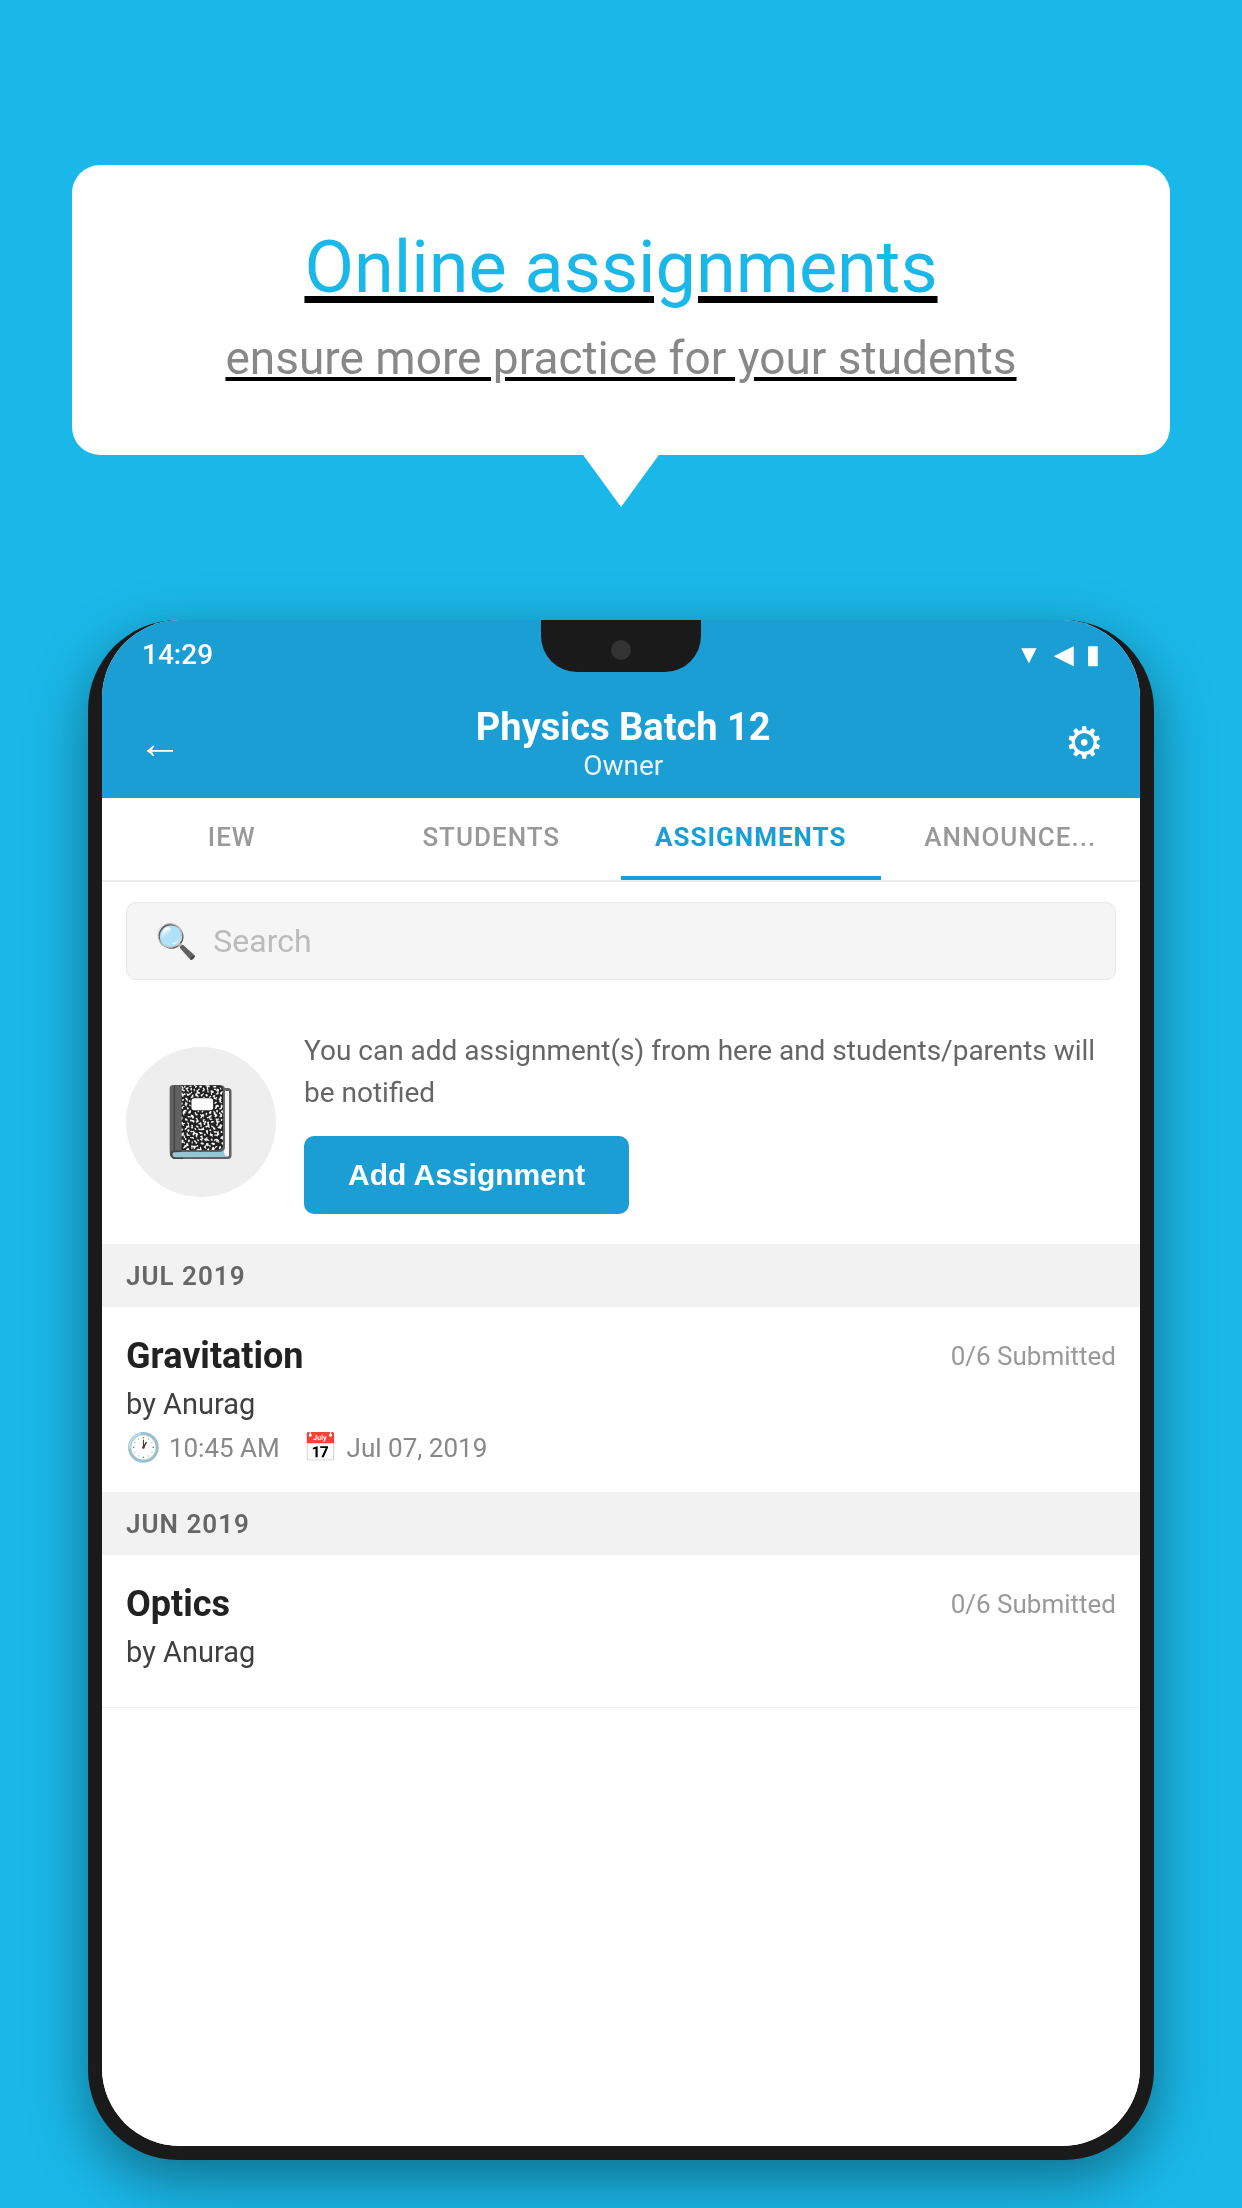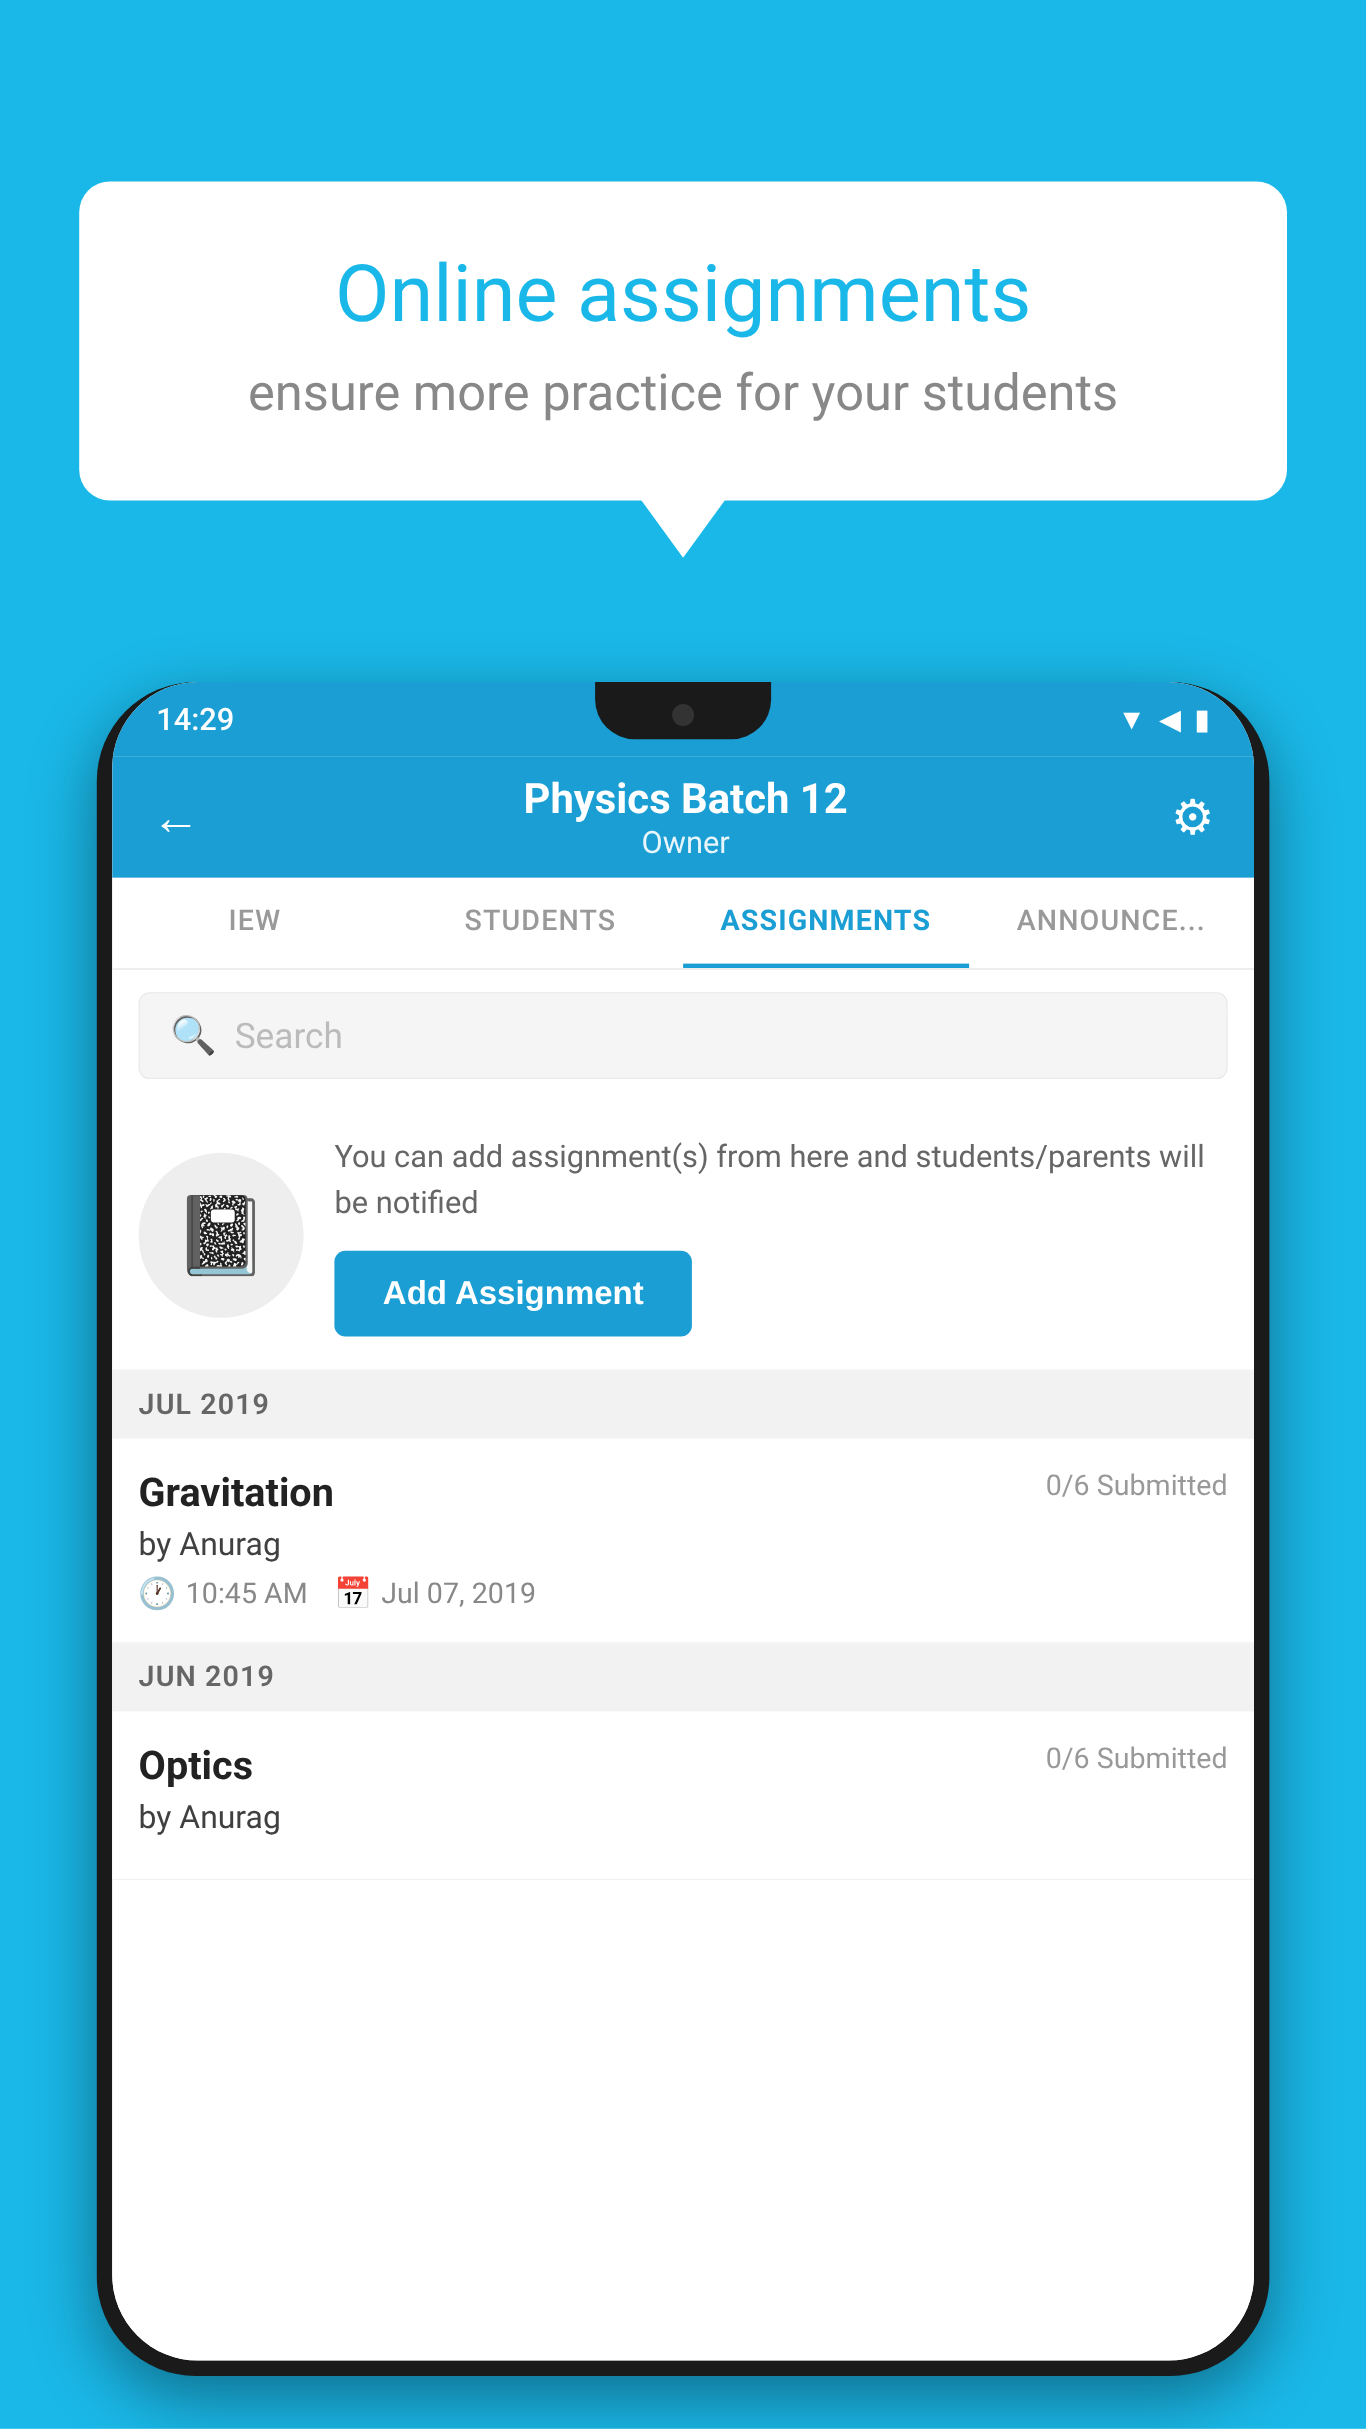--- a/index.html
+++ b/index.html
@@ -16,20 +16,21 @@
     
     .speech-bubble {
       position: absolute;
       top: 165px;
       left: 72px;
       right: 72px;
       background: white;
       border-radius: 28px;
       padding: 60px 70px 70px;
       text-align: center;
+      text-decoration: underline;
     }
     .speech-bubble::after {
       content: '';
       position: absolute;
       bottom: -52px;
       left: 50%;
       transform: translateX(-50%);
       border-left: 40px solid transparent;
       border-right: 40px solid transparent;
       border-top: 55px solid white;
@@ -271,21 +272,21 @@
 
     
     .assignment-item {
       background: white;
       padding: 28px 24px;
       border-bottom: 1px solid #f0f0f0;
     }
     .assignment-item-top {
       display: flex;
       justify-content: space-between;
-      align-items: flex-start;
+      align-items: center;
       margin-bottom: 10px;
     }
     .assignment-name {
       font-size: 36px;
       font-weight: 700;
       color: #222;
     }
     .assignment-submitted {
       font-size: 26px;
       color: #999;

